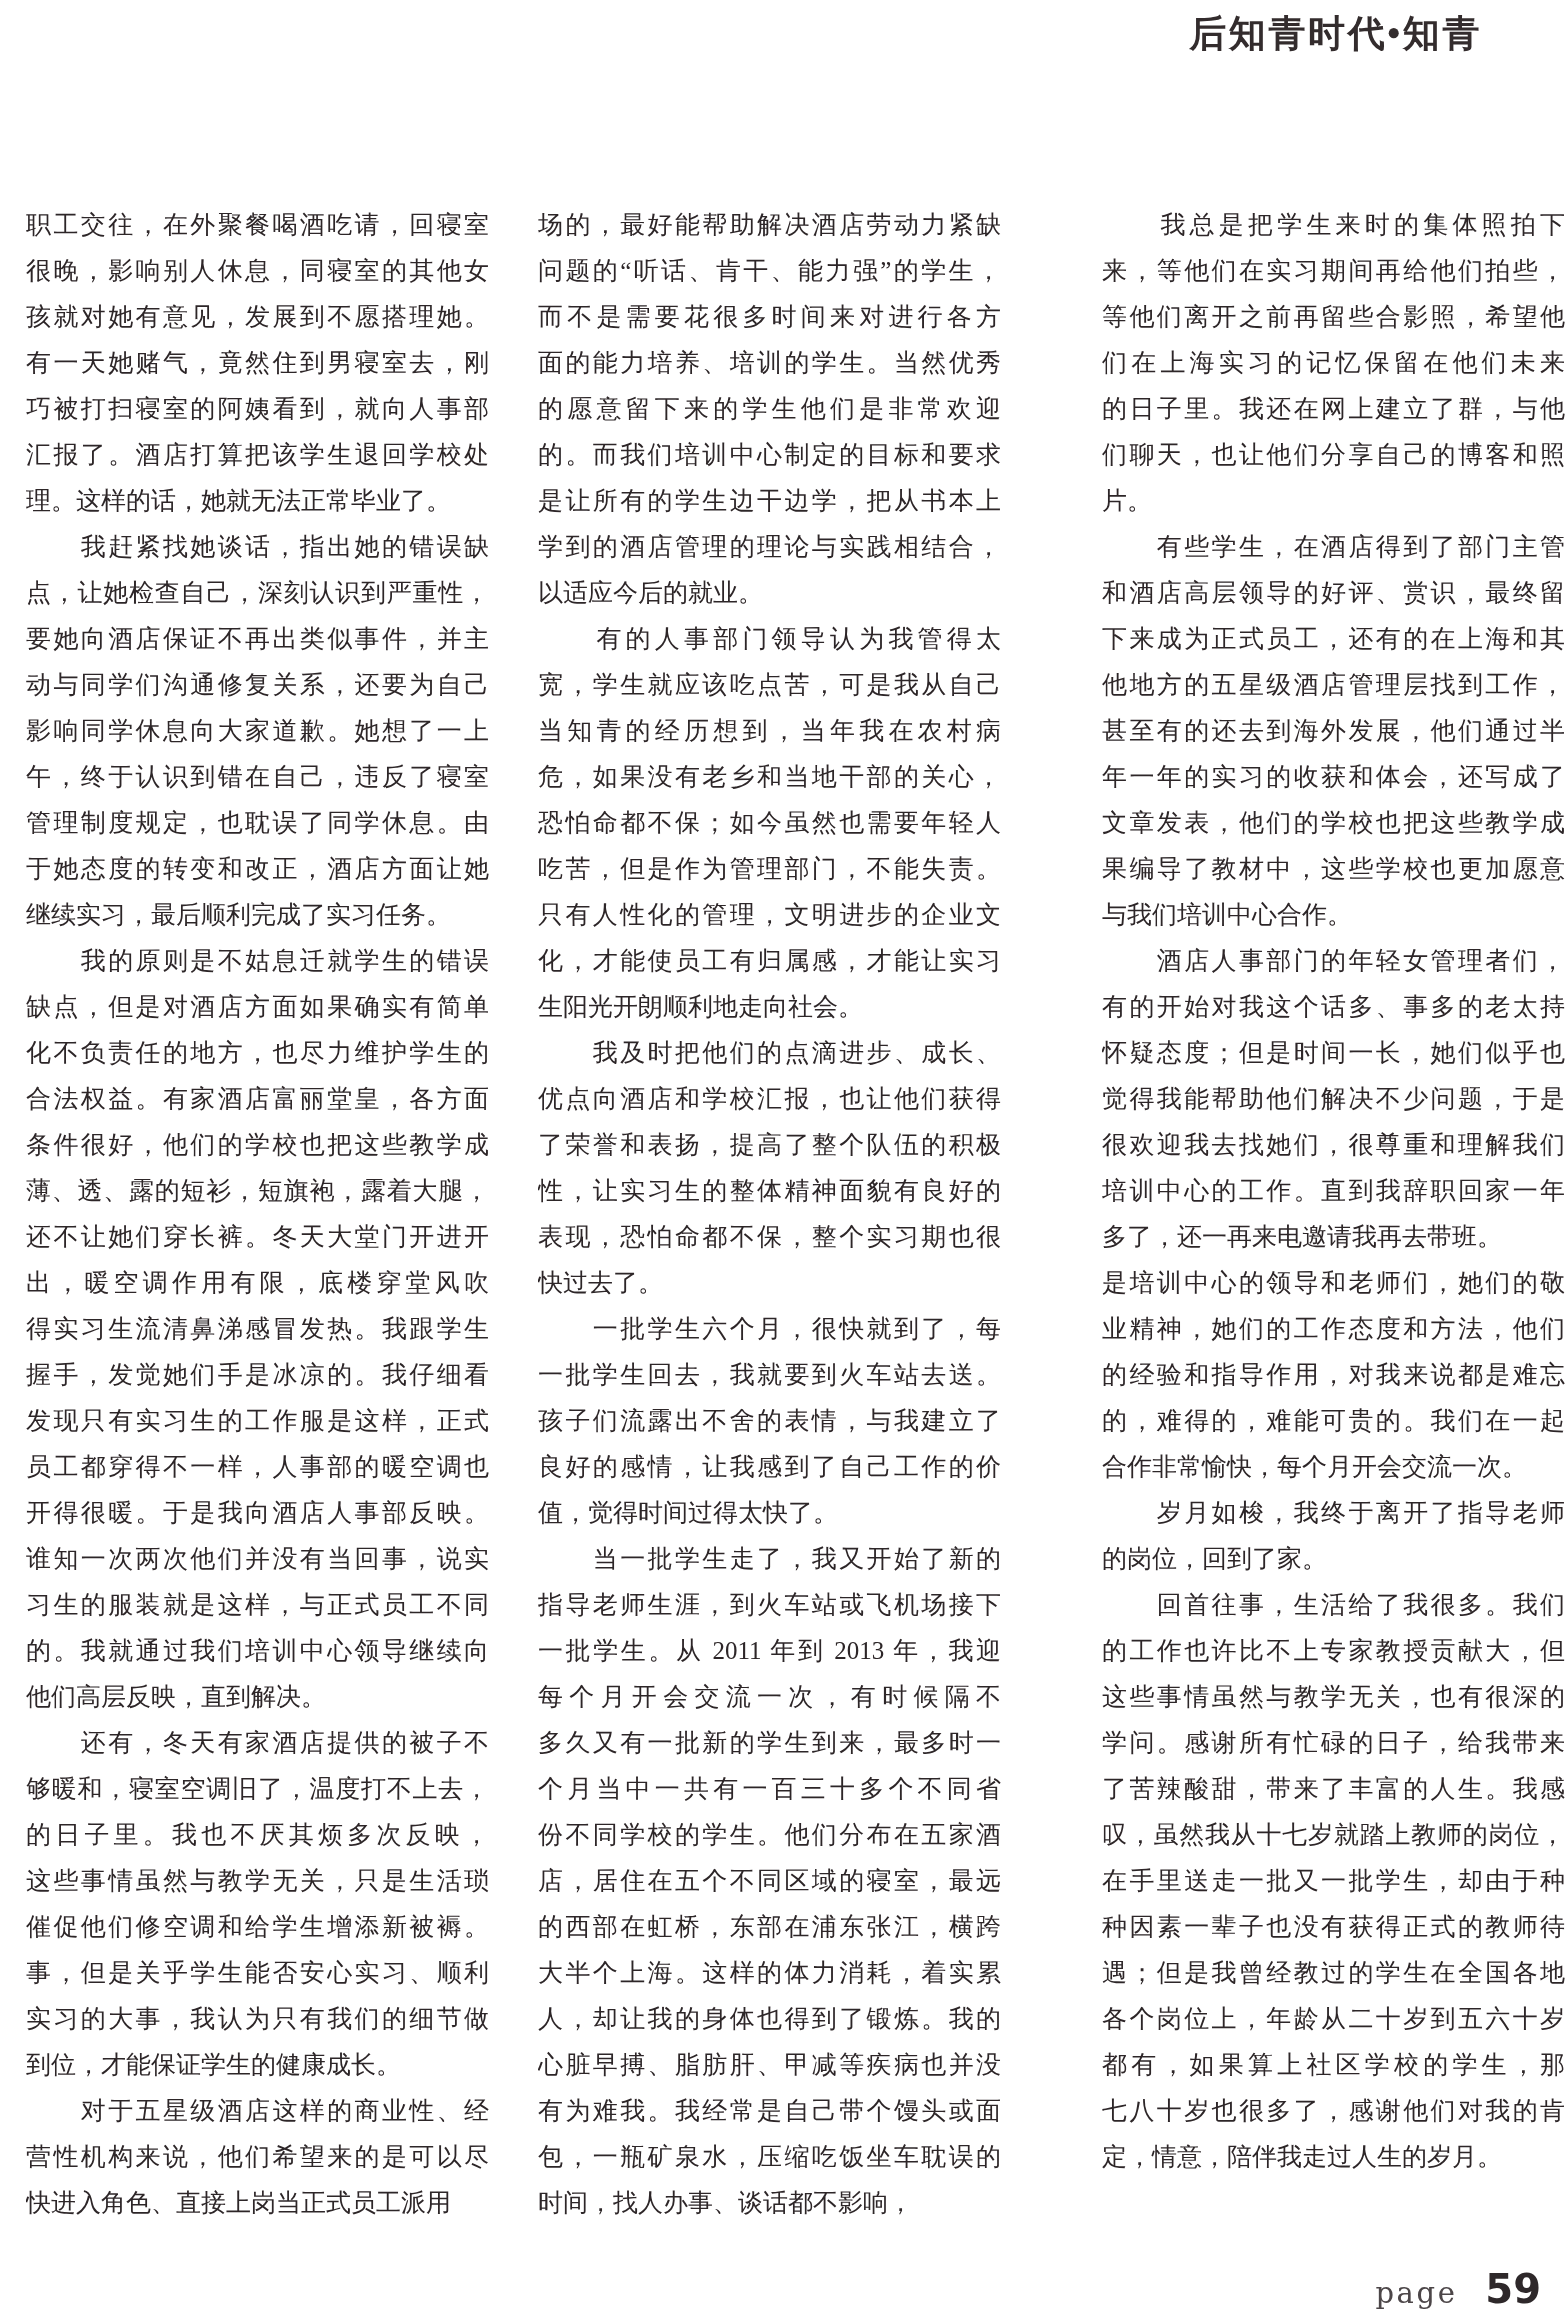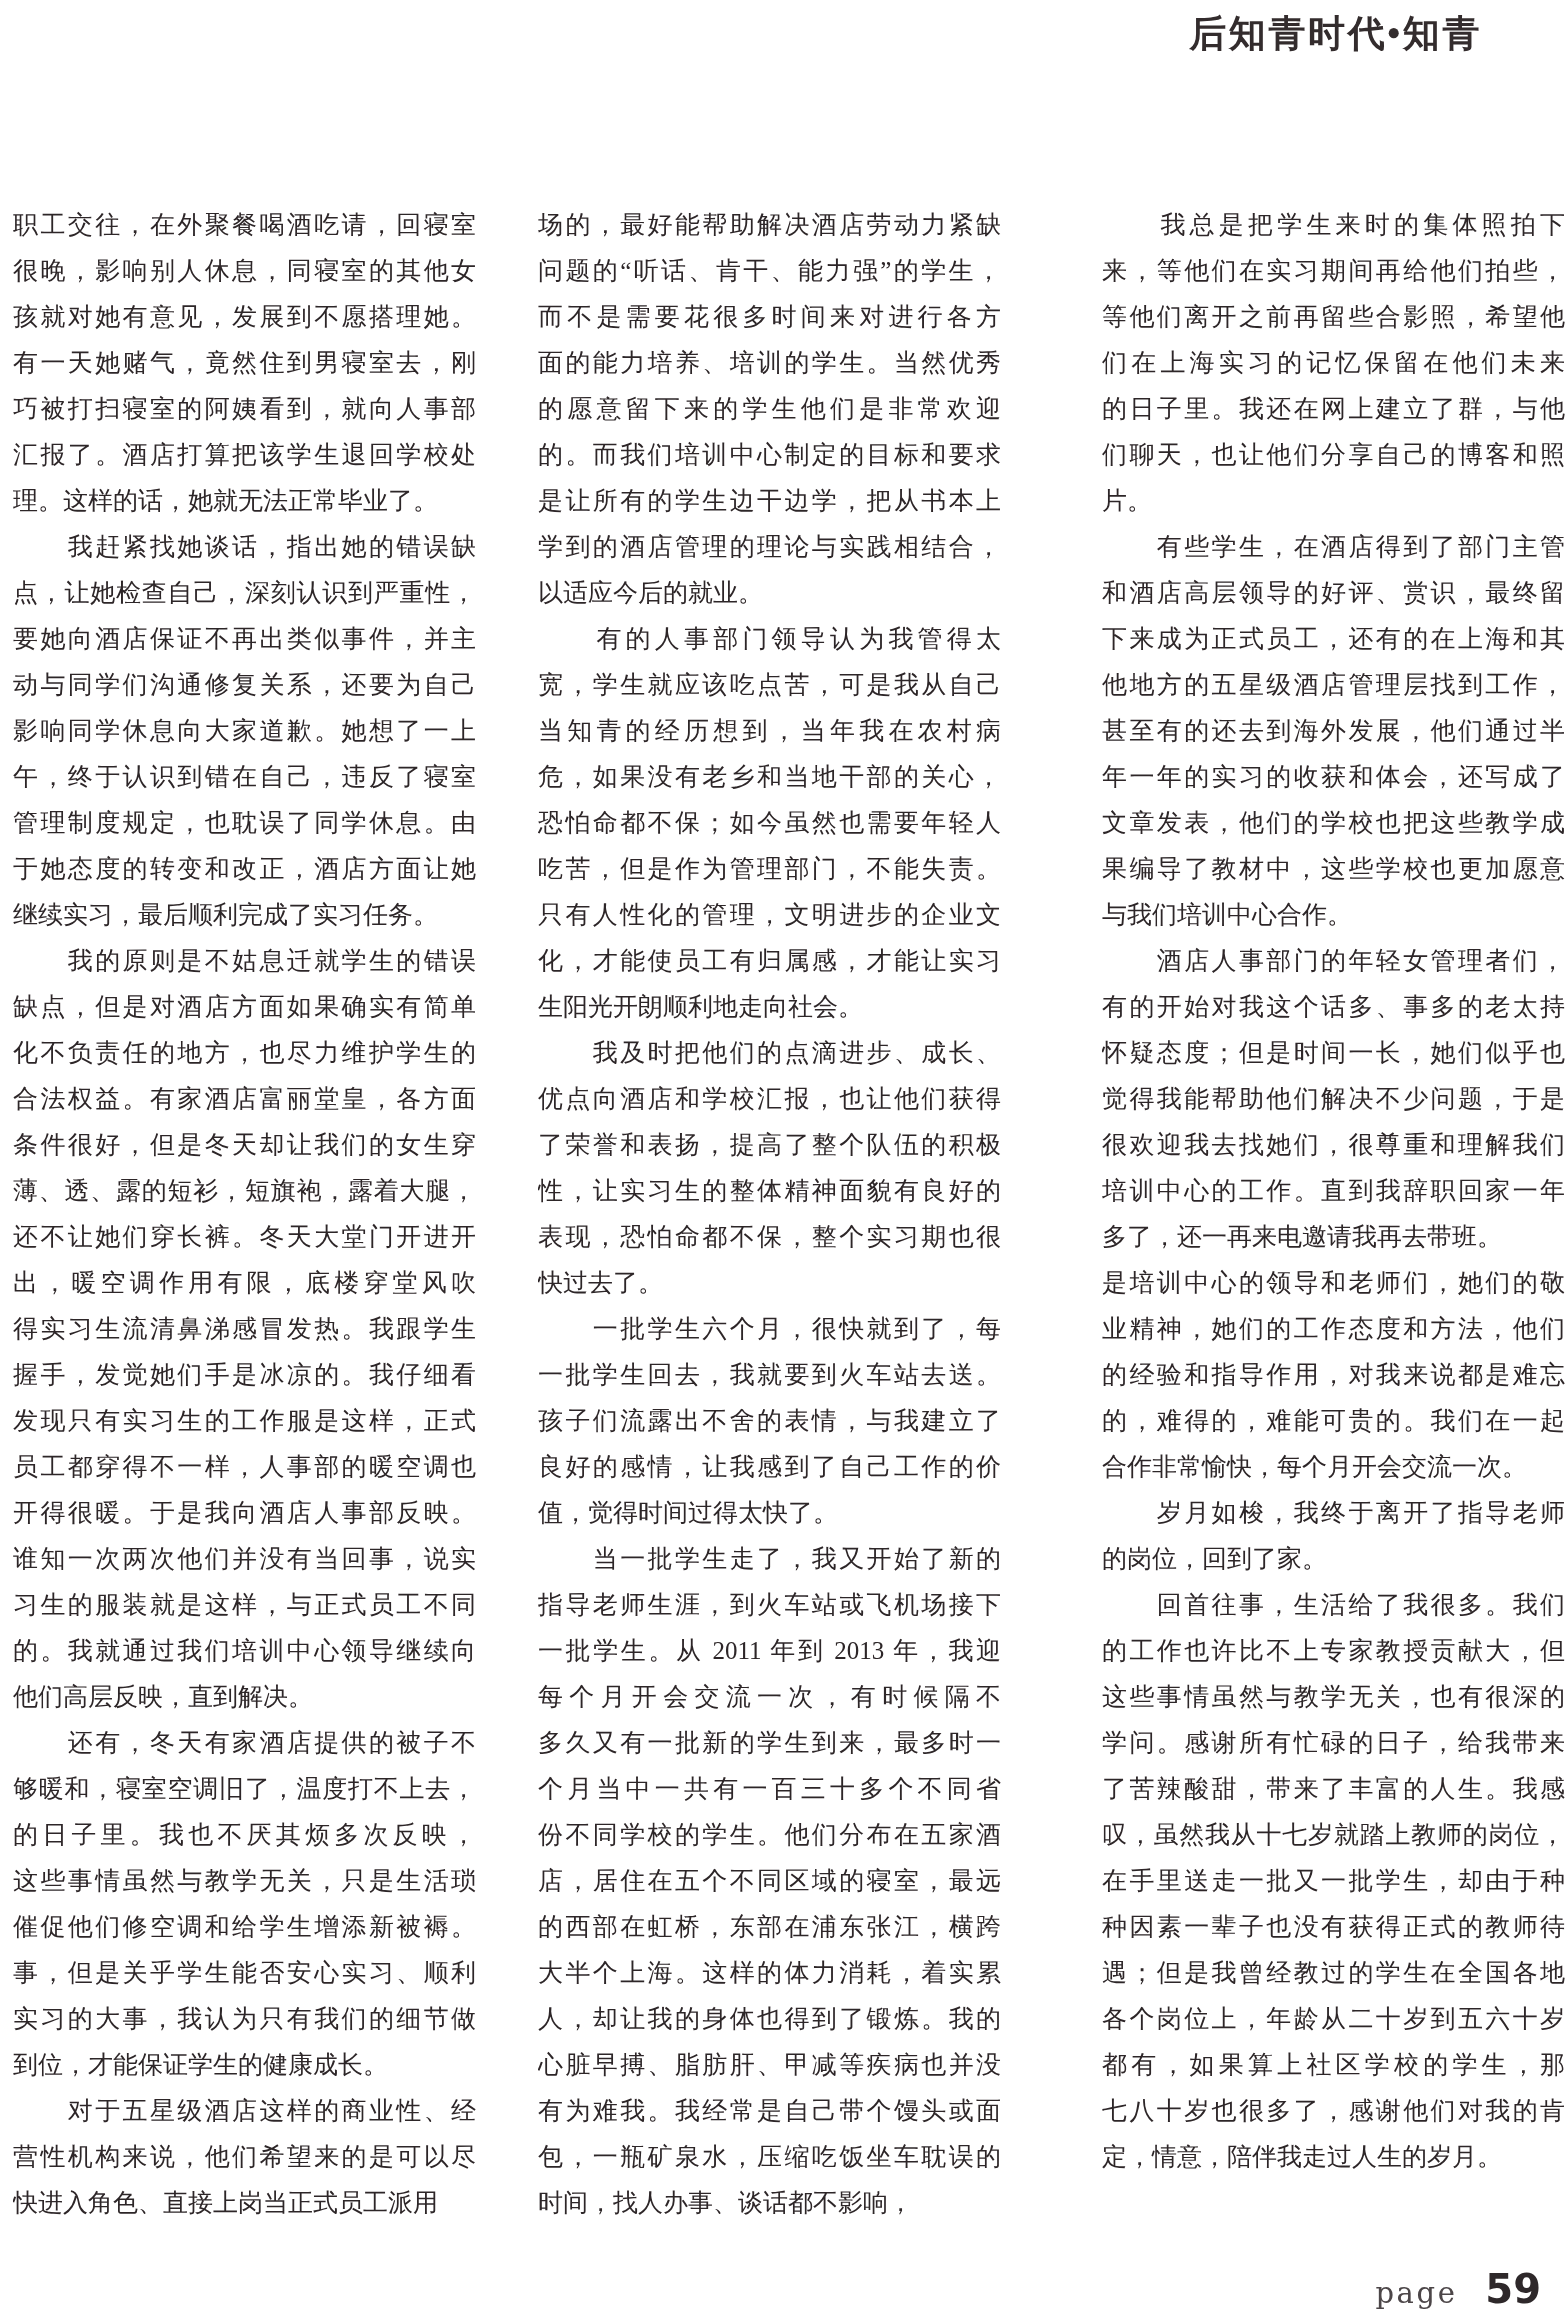--- a/index.html
+++ b/index.html
@@ -11,21 +11,21 @@
   }
   .page-header{
     position:absolute;top:8.7px;right:85px;
     font-size:37px;font-weight:600;letter-spacing:2.6px;
     color:#332c2d;white-space:nowrap;
   }
   .col{
     position:absolute;top:202px;width:463px;
     color:#2d2628;
   }
-  .col-1{left:13px}
+  .col-1{left:26px}
   .col-2{left:538px}
   .col-3{left:1102px}
   .line{
     height:46px;line-height:46px;font-size:25px;
     text-align:justify;text-align-last:justify;
     overflow:hidden;
   }
   .line.pend{
     text-align-last:left;
   }
@@ -62,21 +62,21 @@
     <div class="line">动与同学们沟通修复关系，还要为自己</div>
     <div class="line">影响同学休息向大家道歉。她想了一上</div>
     <div class="line">午，终于认识到错在自己，违反了寝室</div>
     <div class="line">管理制度规定，也耽误了同学休息。由</div>
     <div class="line">于她态度的转变和改正，酒店方面让她</div>
     <div class="line pend">继续实习，最后顺利完成了实习任务。</div>
     <div class="line">　　我的原则是不姑息迁就学生的错误</div>
     <div class="line">缺点，但是对酒店方面如果确实有简单</div>
     <div class="line">化不负责任的地方，也尽力维护学生的</div>
     <div class="line">合法权益。有家酒店富丽堂皇，各方面</div>
-    <div class="line">条件很好，但是冬天却让我们的女生穿</div>
+    <div class="line">条件很好，他们的学校也把这些教学成</div>
     <div class="line">薄、透、露的短衫，短旗袍，露着大腿，</div>
     <div class="line">还不让她们穿长裤。冬天大堂门开进开</div>
     <div class="line">出，暖空调作用有限，底楼穿堂风吹</div>
     <div class="line">得实习生流清鼻涕感冒发热。我跟学生</div>
     <div class="line">握手，发觉她们手是冰凉的。我仔细看</div>
     <div class="line">发现只有实习生的工作服是这样，正式</div>
     <div class="line">员工都穿得不一样，人事部的暖空调也</div>
     <div class="line">开得很暖。于是我向酒店人事部反映。</div>
     <div class="line">谁知一次两次他们并没有当回事，说实</div>
     <div class="line">习生的服装就是这样，与正式员工不同</div>

